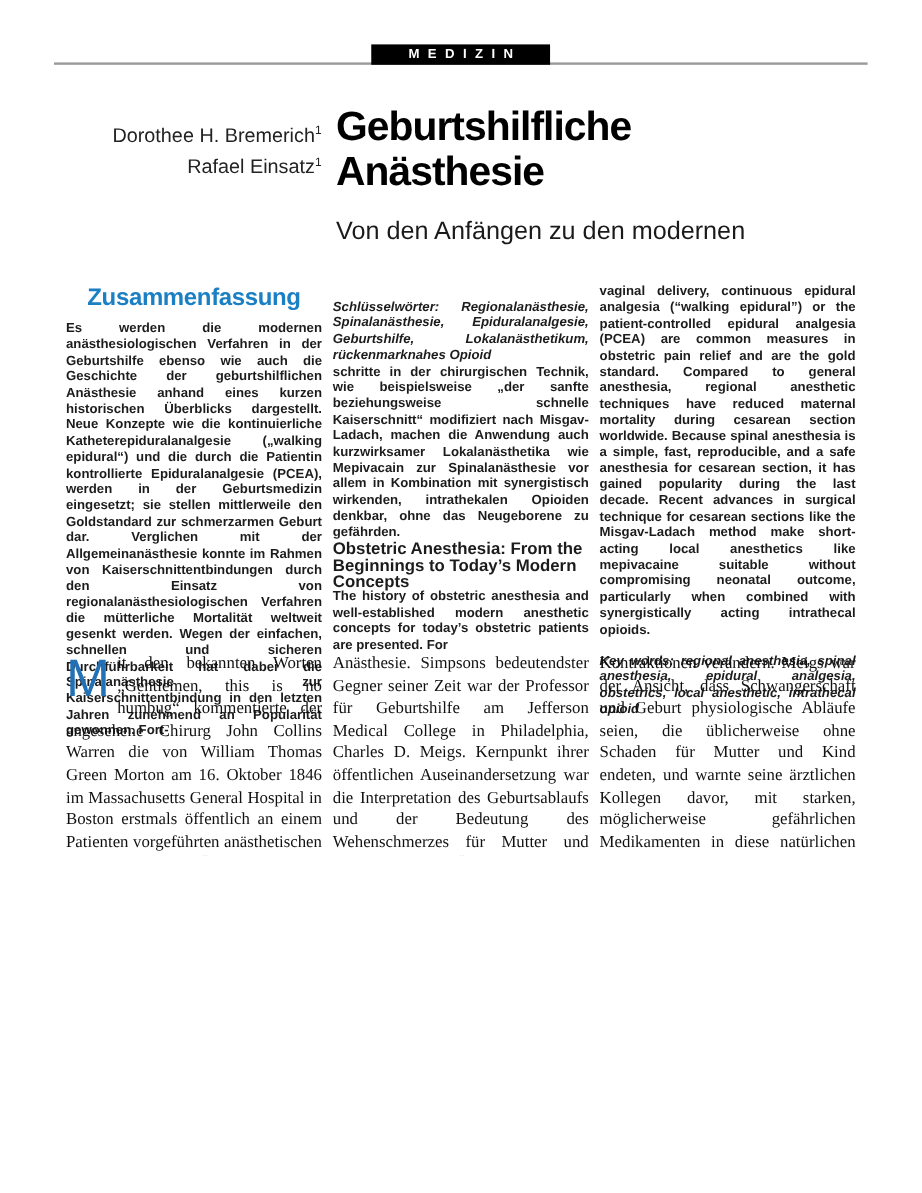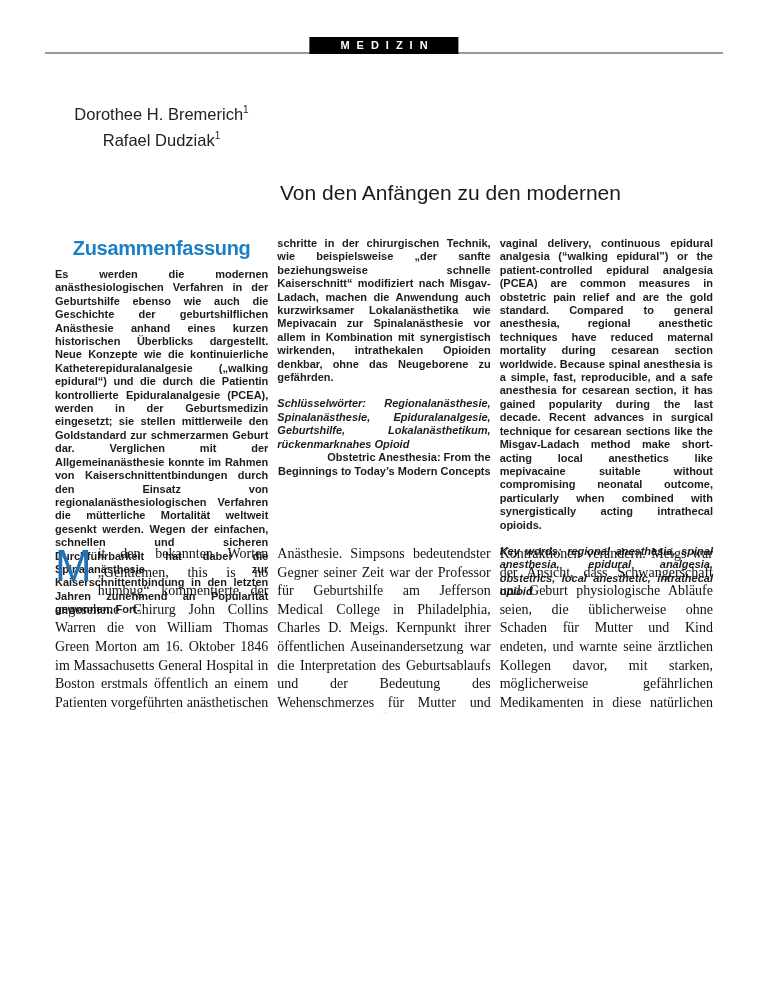--- a/index.html
+++ b/index.html
@@ -9,21 +9,21 @@
   }
   
   .header-rule{position:absolute;top:52px;left:45px;right:45px;height:2px;background:#9a9a9a;}
   .kicker{
     position:absolute;top:37px;left:50%;transform:translateX(-50%);
     background:#000;color:#fff;font-weight:bold;font-size:11px;
     letter-spacing:7px;padding:2px 24px 3px 31px;white-space:nowrap;
   }
   
   .authors{
-    position:absolute;top:99px;left:55px;width:213px;text-align:center;
+    position:absolute;top:99px;left:55px;width:213px;text-align:right;
     font-size:16.5px;line-height:21px;color:#222;
   }
   .authors sup{font-size:10px;}
   .article-title{
     position:absolute;top:88px;left:280px;width:440px;
     font-size:34px;line-height:37px;font-weight:bold;letter-spacing:-0.8px;color:#000;
   }
   .article-subtitle{
     position:absolute;top:182px;left:280px;width:440px;
     font-size:21px;line-height:22px;color:#1a1a1a;
@@ -38,21 +38,21 @@
     color:#1b7fc3;font-size:20px;font-weight:bold;letter-spacing:-0.3px;
     margin:0 0 8px 0;
     text-align:center;
   }
   .abstract{
     font-size:11px;line-height:13.4px;font-weight:bold;color:#1c1c1c;
     text-align:justify;margin:0;
   }
   .abstract.kw{font-style:italic;margin-top:13px;}
   .summary-h{margin:26px 0 7px 0;}
-  .abstract.sub{margin-bottom:0;text-align:right;font-size:11px;}
+  .abstract.sub{margin-bottom:0;text-align:left;font-size:14px;}
   
   .bodytext{
     font-family:"Liberation Serif",serif;font-size:14px;line-height:18.6px;
     text-align:justify;color:#111;margin:0;
   }
   .dropcap{
     float:left;color:#2270b5;font-family:"Liberation Sans",sans-serif;
     font-size:44px;line-height:38px;padding:2px 6px 0 0;font-weight:400;
   }
   
@@ -79,37 +79,42 @@
   <div class="header-rule"></div>
   <div class="kicker">
     <span>MEDIZIN</span>
   </div>
 
   <div class="authors">
     <div>
       <span>Dorothee H. Bremerich</span><sup>1</sup>
     </div>
     <div>
-      <span>Rafael Dudziak</span><sup>1</sup>
+      <span>Rafael Einsatz</span><sup>1</sup>
     </div>
   </div>
 
+  <h1 class="article-title" style="margin:0">
+    <div>Geburtshilfliche</div>
+    <div>Anästhesie</div>
+  </h1>
   <div class="article-subtitle">
     <div>Von den Anfängen zu den modernen</div>
   </div>
 
   <div class="cols abstract-row">
     <div class="col">
       <h2 class="blue-h">Zusammenfassung</h2>
       <p class="abstract">Es werden die modernen anästhesiologischen Verfahren in der Geburtshilfe ebenso wie auch die Geschichte der geburtshilflichen Anästhesie anhand eines kurzen historischen Überblicks dargestellt. Neue Konzepte wie die kontinuierliche Katheterepiduralanalgesie („walking epidural“) und die durch die Patientin kontrollierte Epiduralanalgesie (PCEA), werden in der Geburtsmedizin eingesetzt; sie stellen mittlerweile den Goldstandard zur schmerzarmen Geburt dar. Verglichen mit der Allgemeinanästhesie konnte im Rahmen von Kaiserschnittentbindungen durch den Einsatz von regionalanästhesiologischen Verfahren die mütterliche Mortalität weltweit gesenkt werden. Wegen der einfachen, schnellen und sicheren Durchführbarkeit hat dabei die Spinalanästhesie zur Kaiserschnittentbindung in den letzten Jahren zunehmend an Popularität gewonnen. Fort-</p>
     </div>
     <div class="col">
+      <p class="abstract kw">Schlüsselwörter: Regionalanästhesie, Spinalanästhesie, Epiduralanalgesie, Geburtshilfe, Lokalanästhetikum, rückenmarknahes Opioid</p>
       <p class="abstract">schritte in der chirurgischen Technik, wie beispielsweise „der sanfte beziehungsweise schnelle Kaiserschnitt“ modifiziert nach Misgav-Ladach, machen die Anwendung auch kurzwirksamer Lokalanästhetika wie Mepivacain zur Spinalanästhesie vor allem in Kombination mit synergistisch wirkenden, intrathekalen Opioiden denkbar, ohne das Neugeborene zu gefährden.</p>
-      <p class="abstract kw">Schlüsselwörter: Regionalanästhesie, Spinalanästhesie, Epiduralanalgesie, Geburtshilfe, Lokalanästhetikum, rückenmarknahes Opioid</p>
       <p class="abstract sub">Obstetric Anesthesia: From the Beginnings to Today’s Modern Concepts</p>
+      <p class="abstract">The history of obstetric anesthesia and well-established modern anesthetic concepts for today’s obstetric patients are presented. For</p>
     </div>
     <div class="col">
       <p class="abstract">vaginal delivery, continuous epidural analgesia (“walking epidural”) or the patient-controlled epidural analgesia (PCEA) are common measures in obstetric pain relief and are the gold standard. Compared to general anesthesia, regional anesthetic techniques have reduced maternal mortality during cesarean section worldwide. Because spinal anesthesia is a simple, fast, reproducible, and a safe anesthesia for cesarean section, it has gained popularity during the last decade. Recent advances in surgical technique for cesarean sections like the Misgav-Ladach method make short-acting local anesthetics like mepivacaine suitable without compromising neonatal outcome, particularly when combined with synergistically acting intrathecal opioids.</p>
       <p class="abstract kw">Key words: regional anesthesia, spinal anesthesia, epidural analgesia, obstetrics, local anesthetic, intrathecal opioid</p>
     </div>
   </div>
 
   <div class="cols body-row">
     <div class="col">
       <p class="bodytext">

